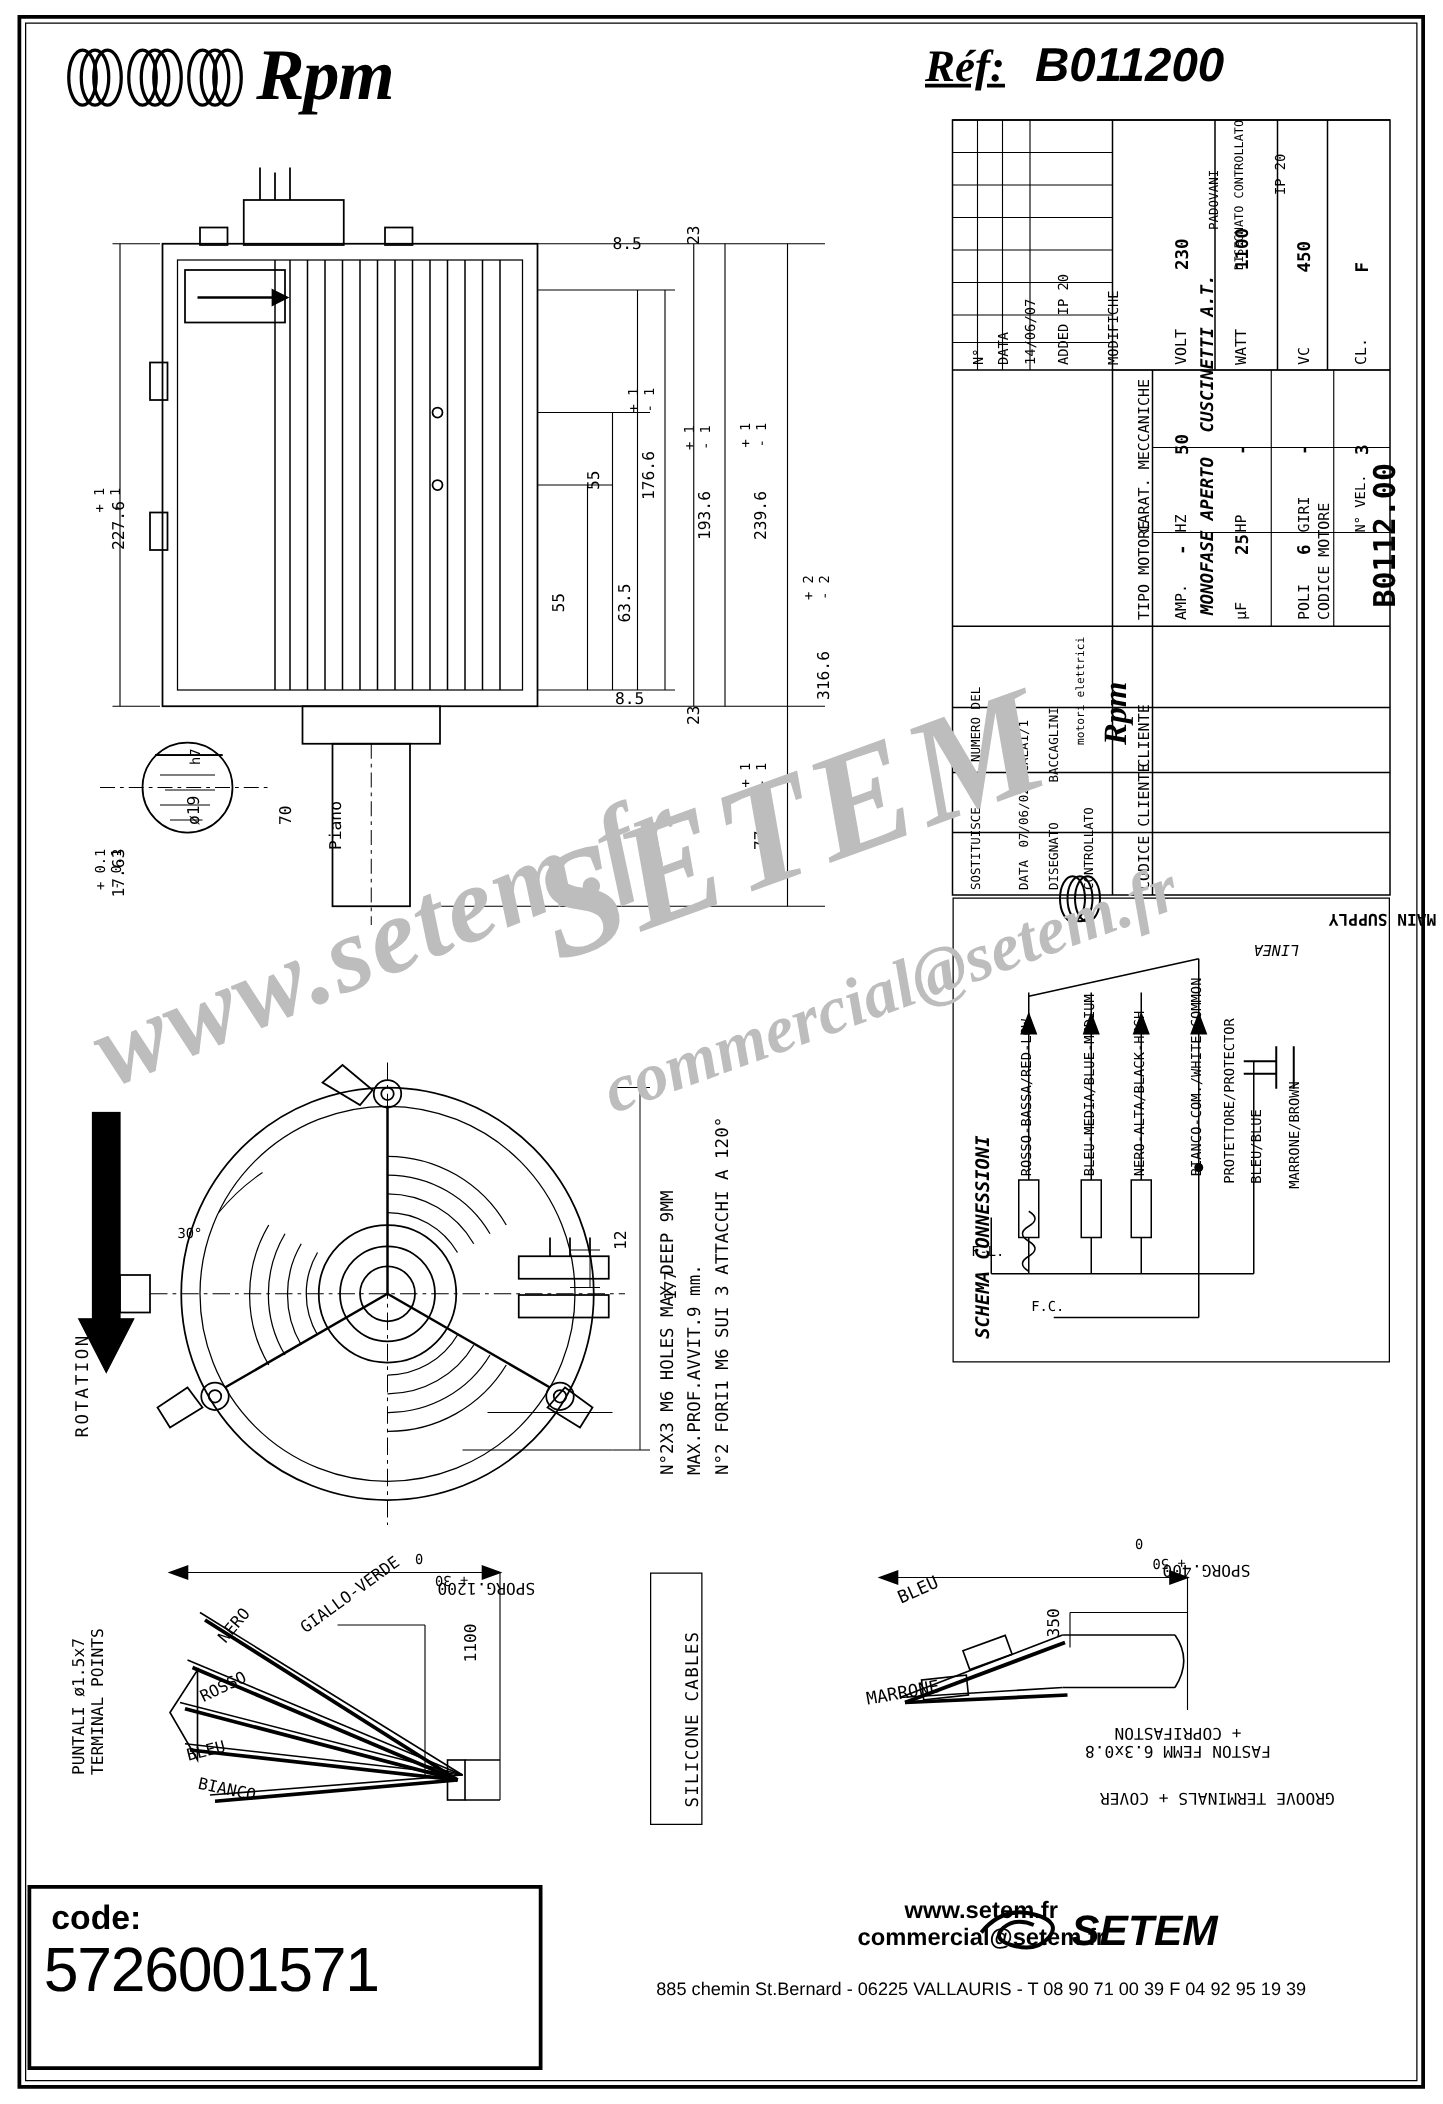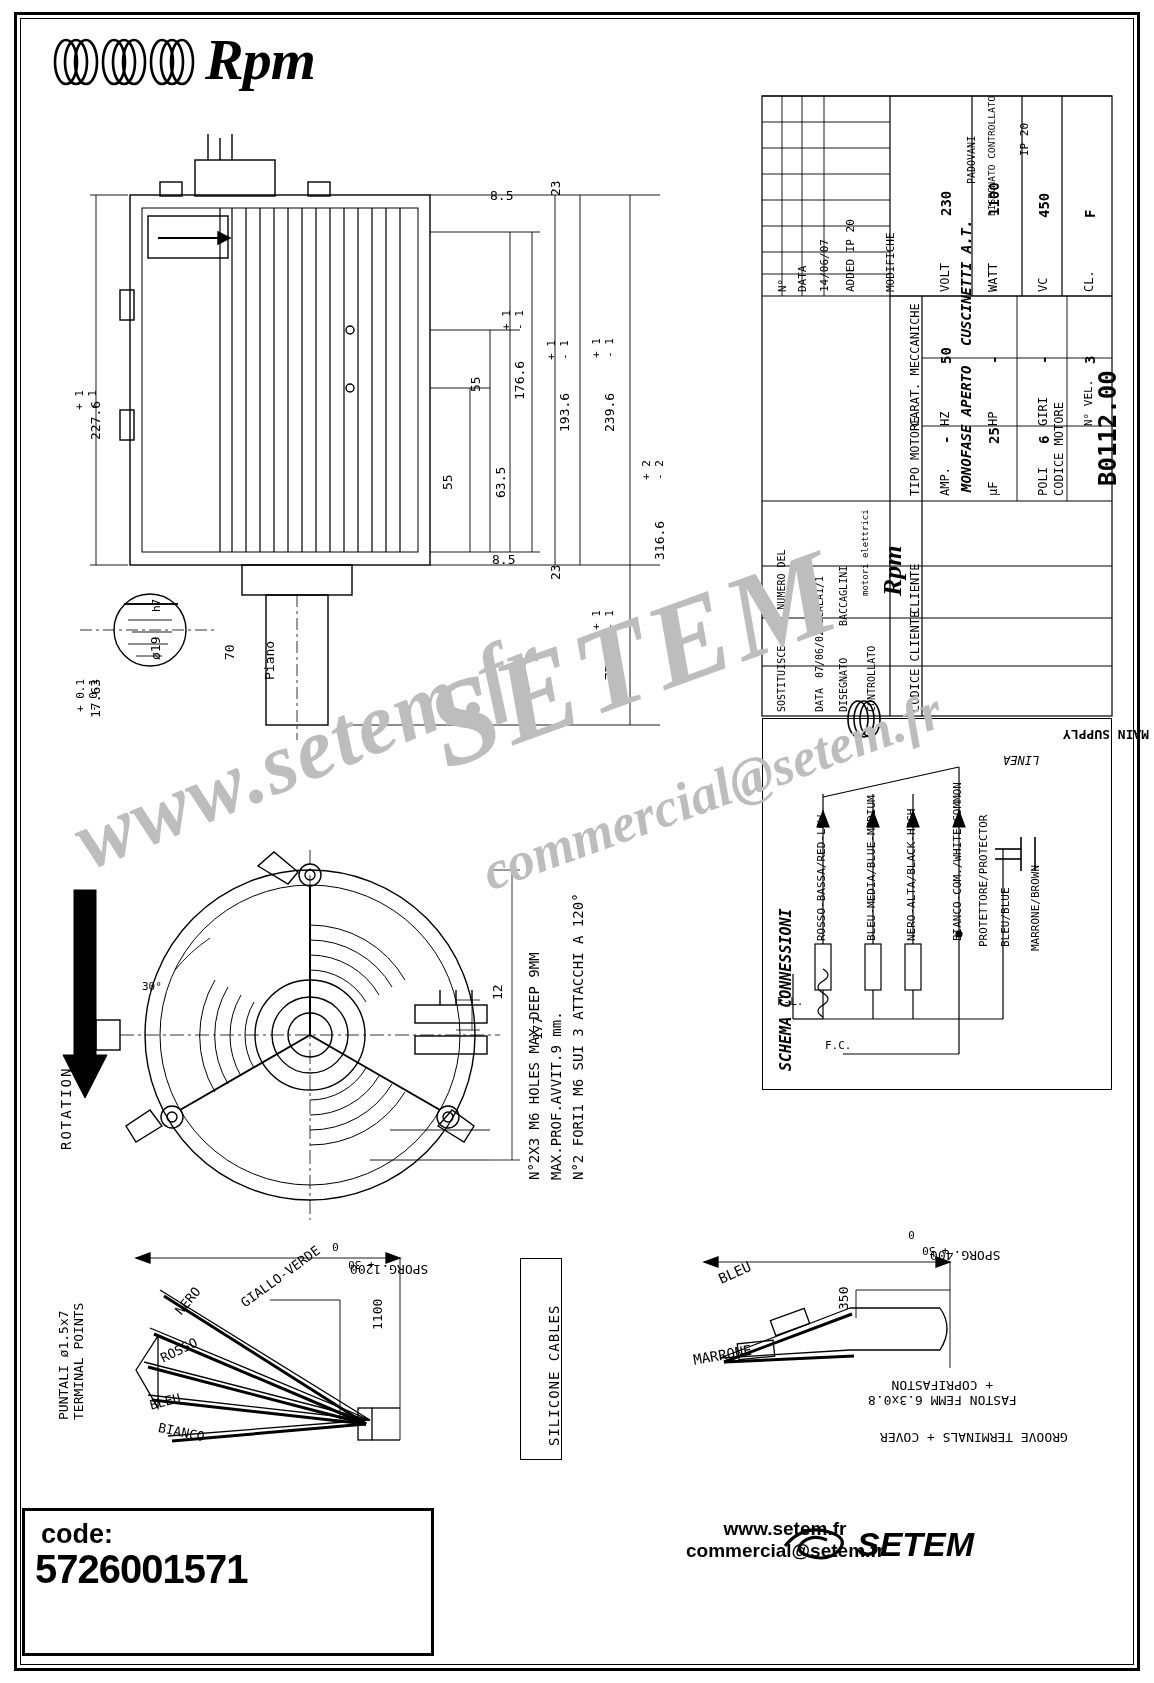--- a/index.html
+++ b/index.html
@@ -27,21 +27,21 @@
   
   .tb{position:absolute;left:762px;top:96px;width:350px;height:620px;}
   .vtext{position:absolute;white-space:nowrap;font-size:11px;font-family:"DejaVu Sans Mono",monospace;}
 
   
   .schema{position:absolute;left:762px;top:718px;width:350px;height:372px;border:1.5px solid #000;box-sizing:border-box;}
 
   
   .codebox{position:absolute;left:22px;top:1508px;width:412px;height:148px;border:3px solid #000;box-sizing:border-box;}
   .codelabel{position:absolute;left:16px;top:8px;font-size:27px;font-weight:bold;}
-  .codenum{position:absolute;left:10px;top:36px;font-size:40px;font-weight:bold;letter-spacing:-1px;}
+  .codenum{position:absolute;left:10px;top:36px;font-size:50px;font-weight:normal;letter-spacing:-1px;}
   .setemblk{position:absolute;left:455px;top:1512px;width:660px;height:140px;text-align:center;}
   .setem-w{font-size:19px;font-weight:bold;color:#000;}
   .setem-addr{font-size:14.5px;}
 
   
   .wm{position:absolute;color:#bdbdbd;font-family:"Liberation Serif",serif;font-weight:bold;white-space:nowrap;pointer-events:none;}
   .wm1{left:60px;top:700px;font-size:86px;font-style:italic;transform:rotate(-22deg);letter-spacing:2px;}
   .wm2{left:420px;top:590px;font-size:120px;font-style:italic;transform:rotate(-20deg);letter-spacing:4px;}
   .wm3{left:470px;top:760px;font-size:54px;font-style:italic;transform:rotate(-20deg);}
   .txt{position:absolute;font-family:"DejaVu Sans Mono",monospace;font-size:13px;white-space:nowrap;}
@@ -65,20 +65,23 @@
         <ellipse cx="84" cy="32" rx="11" ry="22"></ellipse>
         <ellipse cx="94" cy="32" rx="11" ry="22"></ellipse>
         <ellipse cx="122" cy="32" rx="11" ry="22"></ellipse>
         <ellipse cx="132" cy="32" rx="11" ry="22"></ellipse>
         <ellipse cx="142" cy="32" rx="11" ry="22"></ellipse>
       </g>
     </svg>
     <div class="logo-text">Rpm</div>
   </div>
 
+  <div class="abs ref">
+    <u>Réf:</u><span class="refnum">B011200</span>
+  </div>
 
   <svg class="dwg" width="740" height="720" style="left:20px;top:120px;">
     <g stroke="#000" fill="none" stroke-width="1.4">
 
       <rect x="110" y="75" width="300" height="370"></rect>
       <rect x="122" y="88" width="276" height="344" stroke-width="1"></rect>
 
       <g stroke-width="1.2">
         <line x1="200" y1="88" x2="200" y2="432"></line>
         <line x1="212" y1="88" x2="212" y2="432"></line>
@@ -508,18 +511,19 @@
   <div class="wm wm2">SETEM</div>
   <div class="wm wm3">commercial@setem.fr</div>
 
   <div class="codebox">
     <div class="codelabel">code:</div>
     <div class="codenum">5726001571</div>
   </div>
   <div class="setemblk">
     <div class="setem-w" style="margin-top:6px;">www.setem.fr</div>
     <div class="setem-w">commercial@setem.fr</div>
+    <div class="setem-addr" style="margin-top:22px;">885 chemin St.Bernard  -  06225 VALLAURIS  -  T 08 90 71 00 39   F 04 92 95 19 39</div>
     <svg style="position:absolute;left:310px;top:0px;" width="350" height="60">
       <path d="M20 34 q18 -22 44 -14 q20 6 10 18 q-10 12 -30 6 q-16 -5 -6 -14 q10 -8 24 -2" stroke="#000" stroke-width="3.2" fill="none"></path>
       <text x="92" y="44" font-family="Liberation Sans, sans-serif" font-size="34" font-weight="bold" font-style="italic">SETEM</text>
     </svg>
   </div>
 </div>
 
 </body></html>

